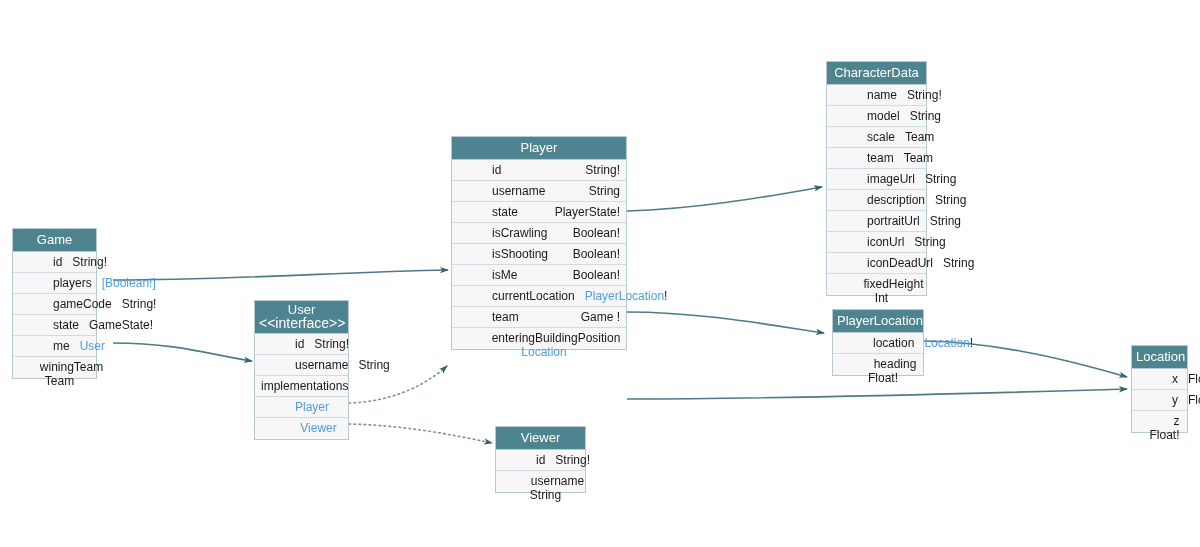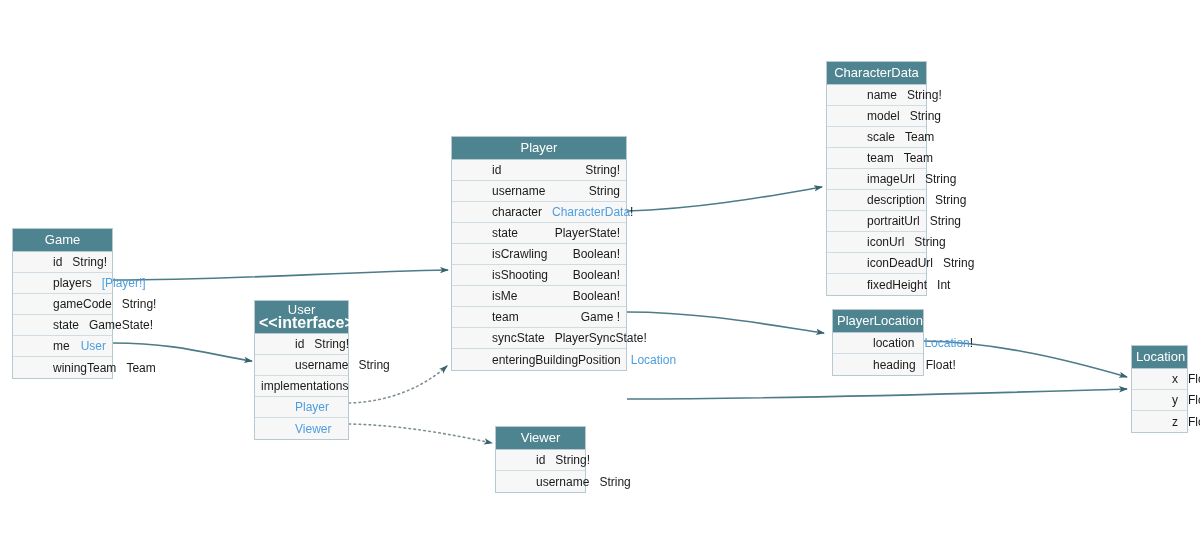--- a/index.html
+++ b/index.html
@@ -34,39 +34,38 @@
     color: #ffffff;
     text-align: center;
     font-size: 13px;
     line-height: 15px;
     padding: 3px 4px 4px 4px;
     box-sizing: border-box;
     border-bottom: 1px solid #b7c9d1;
   }
   .entity-header .stereotype {
     display: block;
-    font-size: 16px;
+    font-size: 14px;
     line-height: 12px;
-    font-weight: bold;
   }
   .row {
     display: flex;
     align-items: center;
     justify-content: space-between;
     font-size: 12px;
     line-height: 14px;
     color: #1a1a1a;
     background: #f7f7f7;
     border-bottom: 1px solid #cfdde3;
     padding: 3px 6px;
     box-sizing: border-box;
     height: 21px;
     white-space: nowrap;
   }
-  .row:last-child { border-bottom: none; }
+  .row:last-child { border-bottom: none; flex-direction: column; }
   .row .fname { text-align: left; margin-left: 34px; }
   .row .ftype { text-align: left; margin-left: 10px; }
   .row.center {
   }
   .row.center .fname { margin: 0 auto; }
   .link { color: #4d9ede; }
   .bang { color: #1a1a1a; }
 </style>
 </head>
 <body>
@@ -93,29 +92,29 @@
 
     <path d="M627,399 C 800,399 1020,392 1127,389" fill="none" stroke="#4d7b88" stroke-width="1.6" marker-end="url(#arrow)"></path>
 
     <path d="M924,341 C 1000,342 1075,362 1127,377" fill="none" stroke="#4d7b88" stroke-width="1.6" marker-end="url(#arrow)"></path>
 
     <path d="M349,403 C 385,402 420,390 447,366" fill="none" stroke="#7f8f96" stroke-width="1.6" stroke-dasharray="1.6 3.4" stroke-linecap="round" marker-end="url(#arrowd)"></path>
 
     <path d="M349,424 C 400,425 450,434 492,443" fill="none" stroke="#7f8f96" stroke-width="1.6" stroke-dasharray="1.6 3.4" stroke-linecap="round" marker-end="url(#arrowd)"></path>
   </svg>
 
-  <div class="entity" style="left:12px; top:228px; width:101px;">
+  <div class="entity" style="left:12px; top:228px; width:85px;">
     <div class="entity-header">Game</div>
     <div class="row">
       <span class="fname">id</span>
       <span class="ftype">String!</span>
     </div>
     <div class="row">
       <span class="fname">players</span>
-      <span class="ftype link">[Player!]</span>
+      <span class="ftype link">[Boolean!]</span>
     </div>
     <div class="row">
       <span class="fname">gameCode</span>
       <span class="ftype">String!</span>
     </div>
     <div class="row">
       <span class="fname">state</span>
       <span class="ftype">GameState!</span>
     </div>
     <div class="row">
@@ -156,48 +155,44 @@
     <div class="entity-header">Player</div>
     <div class="row">
       <span class="fname">id</span>
       <span class="ftype">String!</span>
     </div>
     <div class="row">
       <span class="fname">username</span>
       <span class="ftype">String</span>
     </div>
     <div class="row">
-      <span class="fname">character</span>
-      <span class="ftype"><span class="link">CharacterData</span><span class="bang">!</span></span>
-    </div>
-    <div class="row">
       <span class="fname">state</span>
       <span class="ftype">PlayerState!</span>
     </div>
     <div class="row">
       <span class="fname">isCrawling</span>
       <span class="ftype">Boolean!</span>
     </div>
     <div class="row">
       <span class="fname">isShooting</span>
       <span class="ftype">Boolean!</span>
     </div>
     <div class="row">
       <span class="fname">isMe</span>
       <span class="ftype">Boolean!</span>
     </div>
     <div class="row">
+      <span class="fname">currentLocation</span>
+      <span class="ftype"><span class="link">PlayerLocation</span><span class="bang">!</span></span>
+    </div>
+    <div class="row">
       <span class="fname">team</span>
       <span class="ftype">Game !</span>
     </div>
     <div class="row">
-      <span class="fname">syncState</span>
-      <span class="ftype">PlayerSyncState!</span>
-    </div>
-    <div class="row">
       <span class="fname">enteringBuildingPosition</span>
       <span class="ftype link">Location</span>
     </div>
   </div>
 
   <div class="entity" style="left:495px; top:426px; width:91px;">
     <div class="entity-header">Viewer</div>
     <div class="row">
       <span class="fname">id</span>
       <span class="ftype">String!</span>

